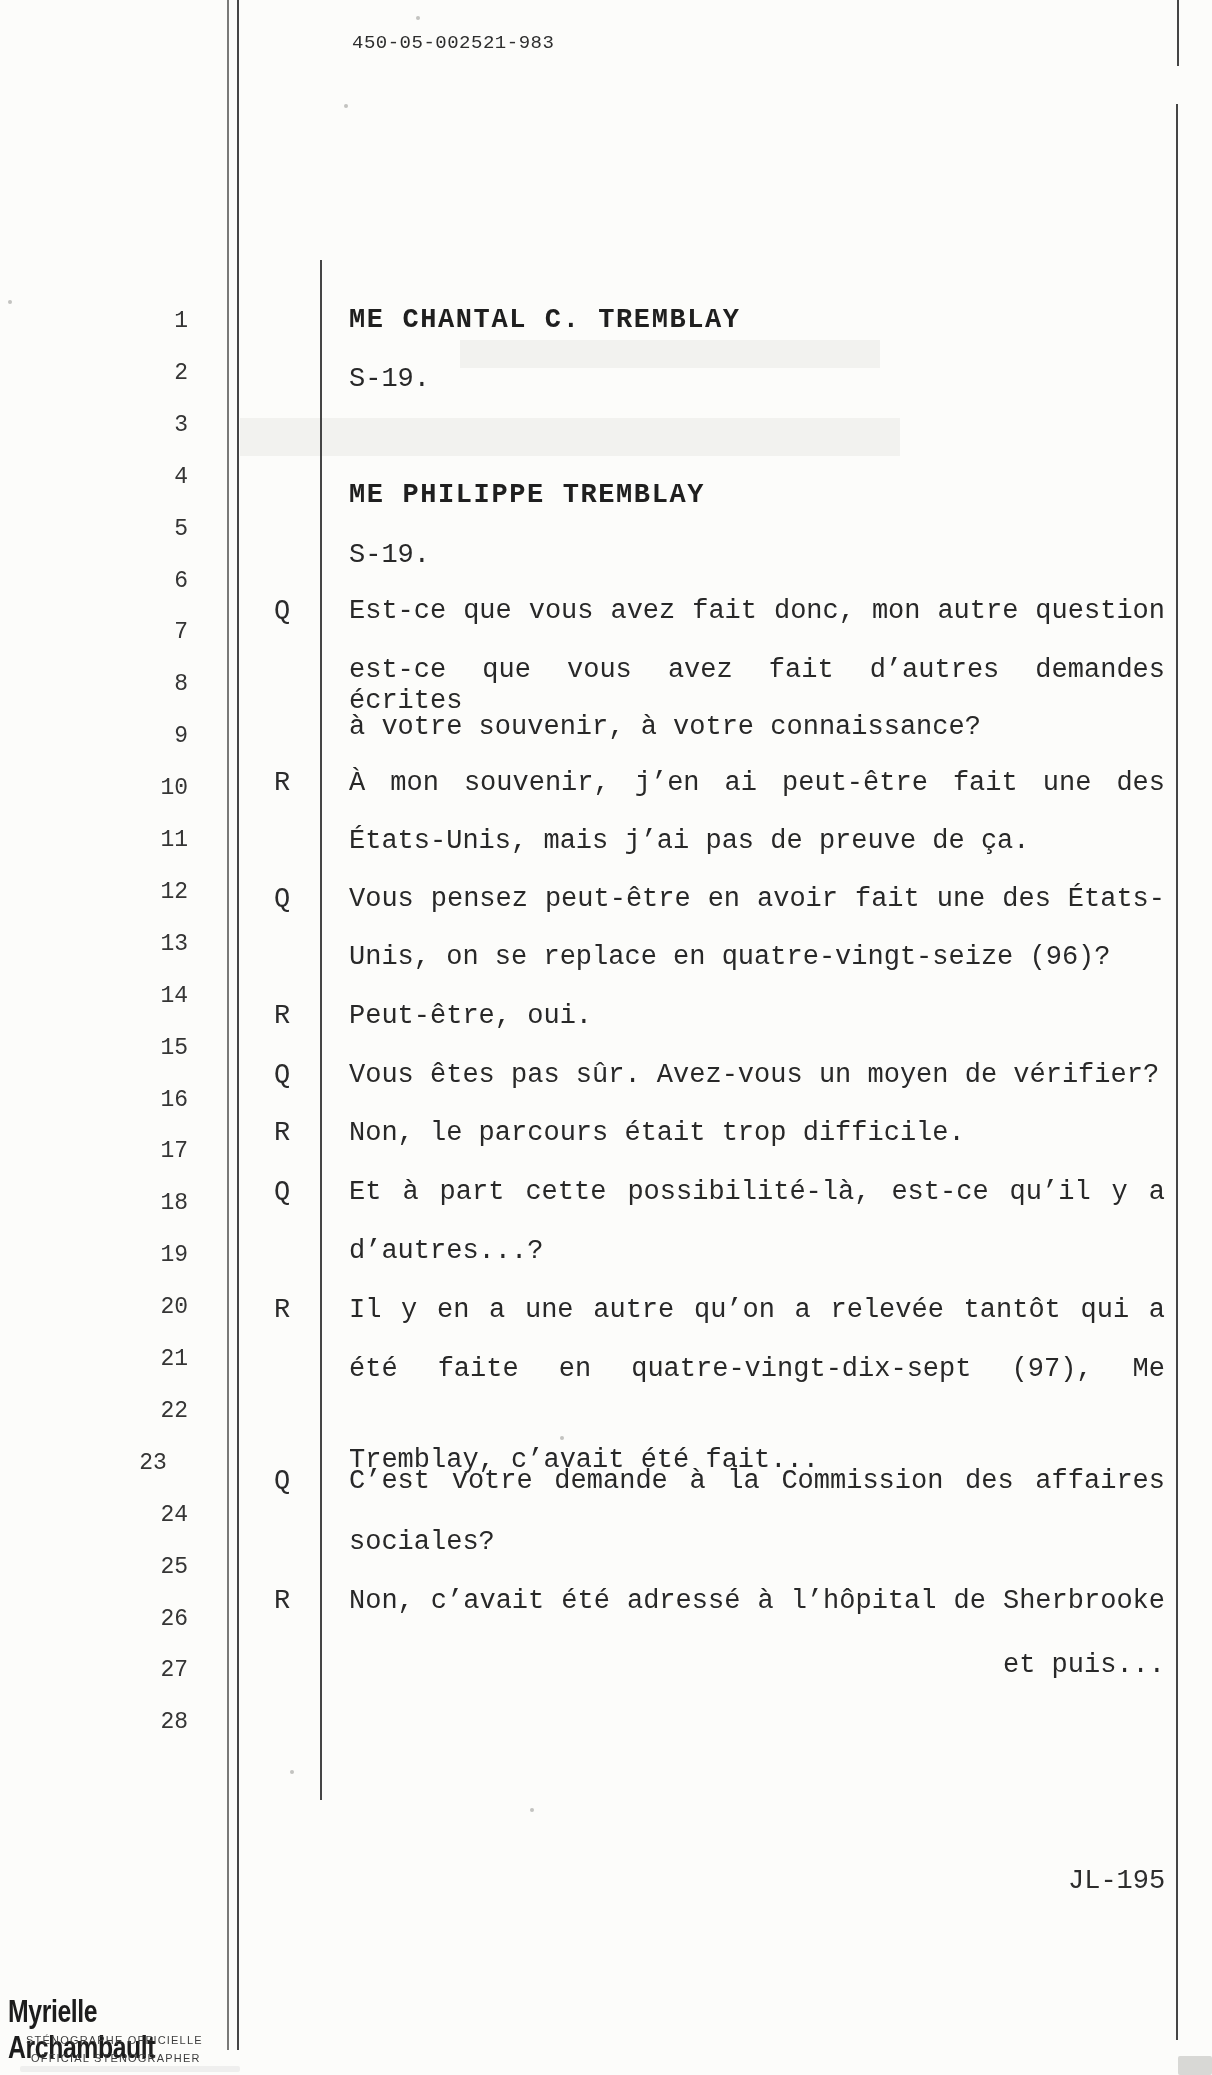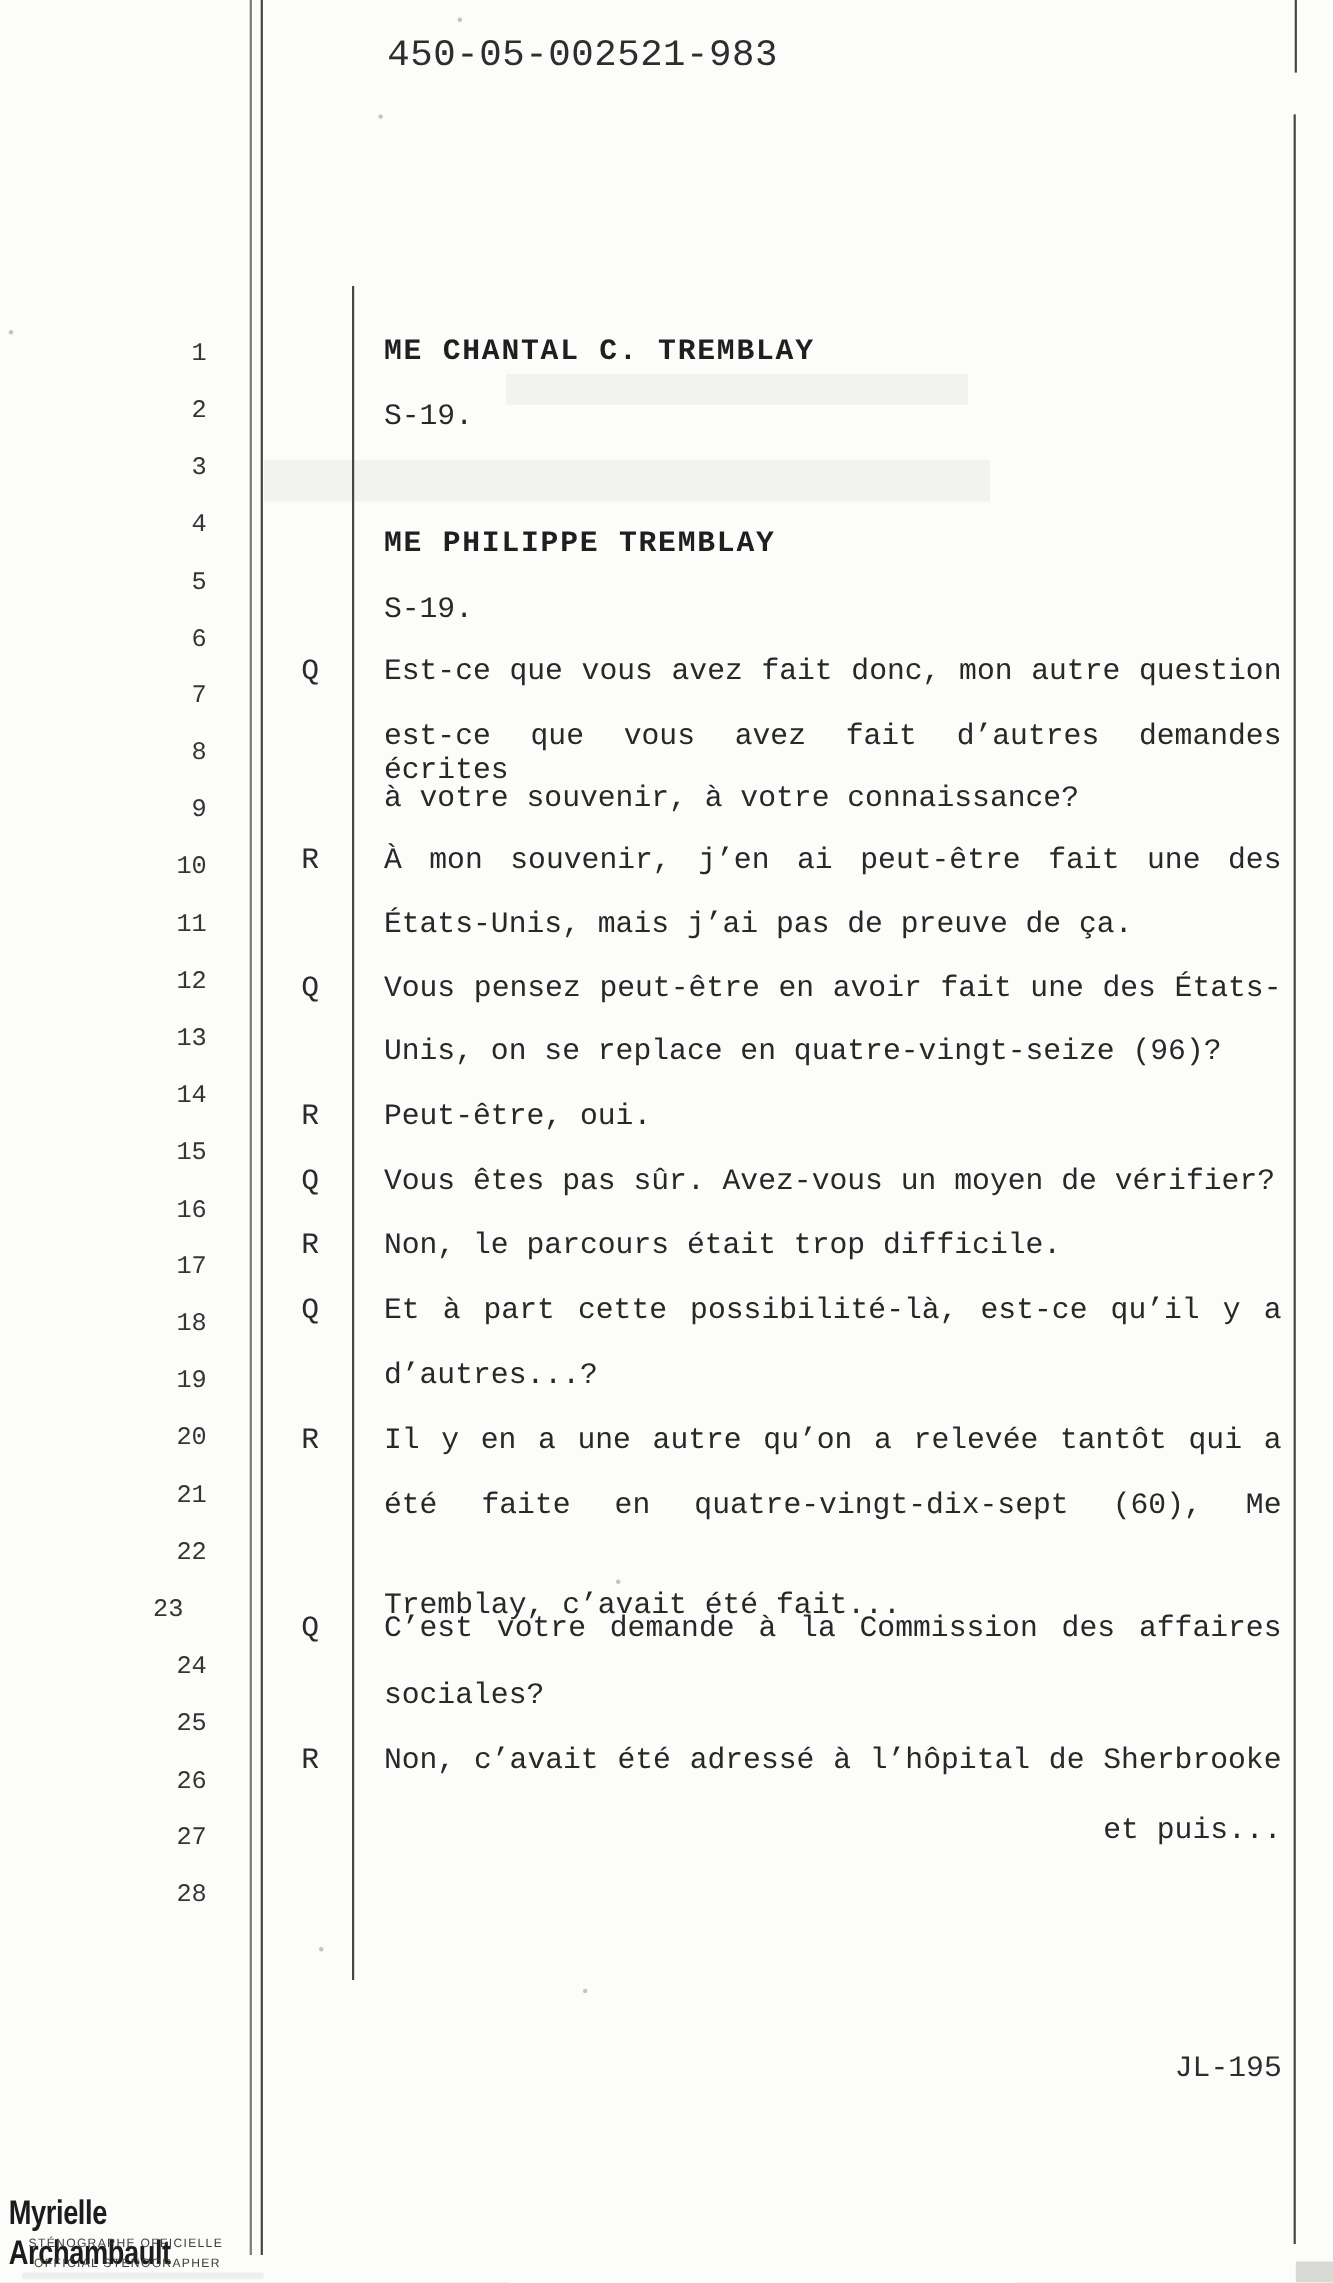--- a/index.html
+++ b/index.html
@@ -13,21 +13,21 @@
     overflow:hidden;
   }
   
   .band{position:absolute;background:#f2f2ef;}
   .smudge{position:absolute;background:#b9b9b6;opacity:.55;border-radius:2px;}
   .speck{position:absolute;width:4px;height:4px;border-radius:50%;background:#8a8a86;opacity:.5;}
   
   .vrule{position:absolute;background:#454545;}
   .vrule.thin{background:#7a7a78;}
   
-  .case-number{position:absolute;left:352px;top:32px;font-size:34px;letter-spacing:.5px;color:#2e2e2e;}
+  .case-number{position:absolute;left:352px;top:32px;font-size:19px;letter-spacing:.5px;color:#2e2e2e;}
   .witness-name{position:absolute;right:46px;top:58px;font-size:27px;color:#2a2a2a;}
   
   .lnum{position:absolute;left:118px;width:70px;text-align:right;font-size:23px;line-height:26px;color:#353535;}
   
   .marker{position:absolute;left:266px;width:32px;text-align:center;font-size:27px;line-height:30px;color:#2b2b2b;}
   
   .tline{position:absolute;left:349px;width:816px;font-size:27px;line-height:31px;white-space:pre;color:#282828;}
   .tline.just{white-space:normal;text-align:justify;text-align-last:justify;}
   .tline.bold{font-weight:bold;letter-spacing:1.6px;color:#1f1f1f;}
   
@@ -119,21 +119,21 @@
       <div class="tline" style="top: 1001px;">Peut-être, oui.</div>
       <div class="marker" style="top: 1060px;">Q</div>
       <div class="tline" style="top: 1060px;">Vous êtes pas sûr. Avez-vous un moyen de vérifier?</div>
       <div class="marker" style="top: 1118px;">R</div>
       <div class="tline" style="top: 1118px;">Non, le parcours était trop difficile.</div>
       <div class="marker" style="top: 1177px;">Q</div>
       <div class="tline just" style="top: 1177px;">Et à part cette possibilité-là, est-ce qu’il y a</div>
       <div class="tline" style="top: 1236px;">d’autres...?</div>
       <div class="marker" style="top: 1295px;">R</div>
       <div class="tline just" style="top: 1295px;">Il y en a une autre qu’on a relevée tantôt qui a</div>
-      <div class="tline just" style="top: 1354px;">été faite en quatre-vingt-dix-sept (60), Me</div>
+      <div class="tline just" style="top: 1354px;">été faite en quatre-vingt-dix-sept (97), Me</div>
       <div class="tline" style="top: 1413px; margin-top: 32px;">Tremblay, c’avait été fait...</div>
       <div class="marker" style="top: 1466px;">Q</div>
       <div class="tline just" style="top: 1466px;">C’est votre demande à la Commission des affaires</div>
       <div class="tline" style="top: 1527px;">sociales?</div>
       <div class="marker" style="top: 1586px;">R</div>
       <div class="tline just" style="top: 1586px;">Non, c’avait été adressé à l’hôpital de Sherbrooke</div>
       <div class="tline" style="top: 1650px; text-align: right;">et puis...</div>
     </div>
 
   <div class="exhibit">JL-195</div>

